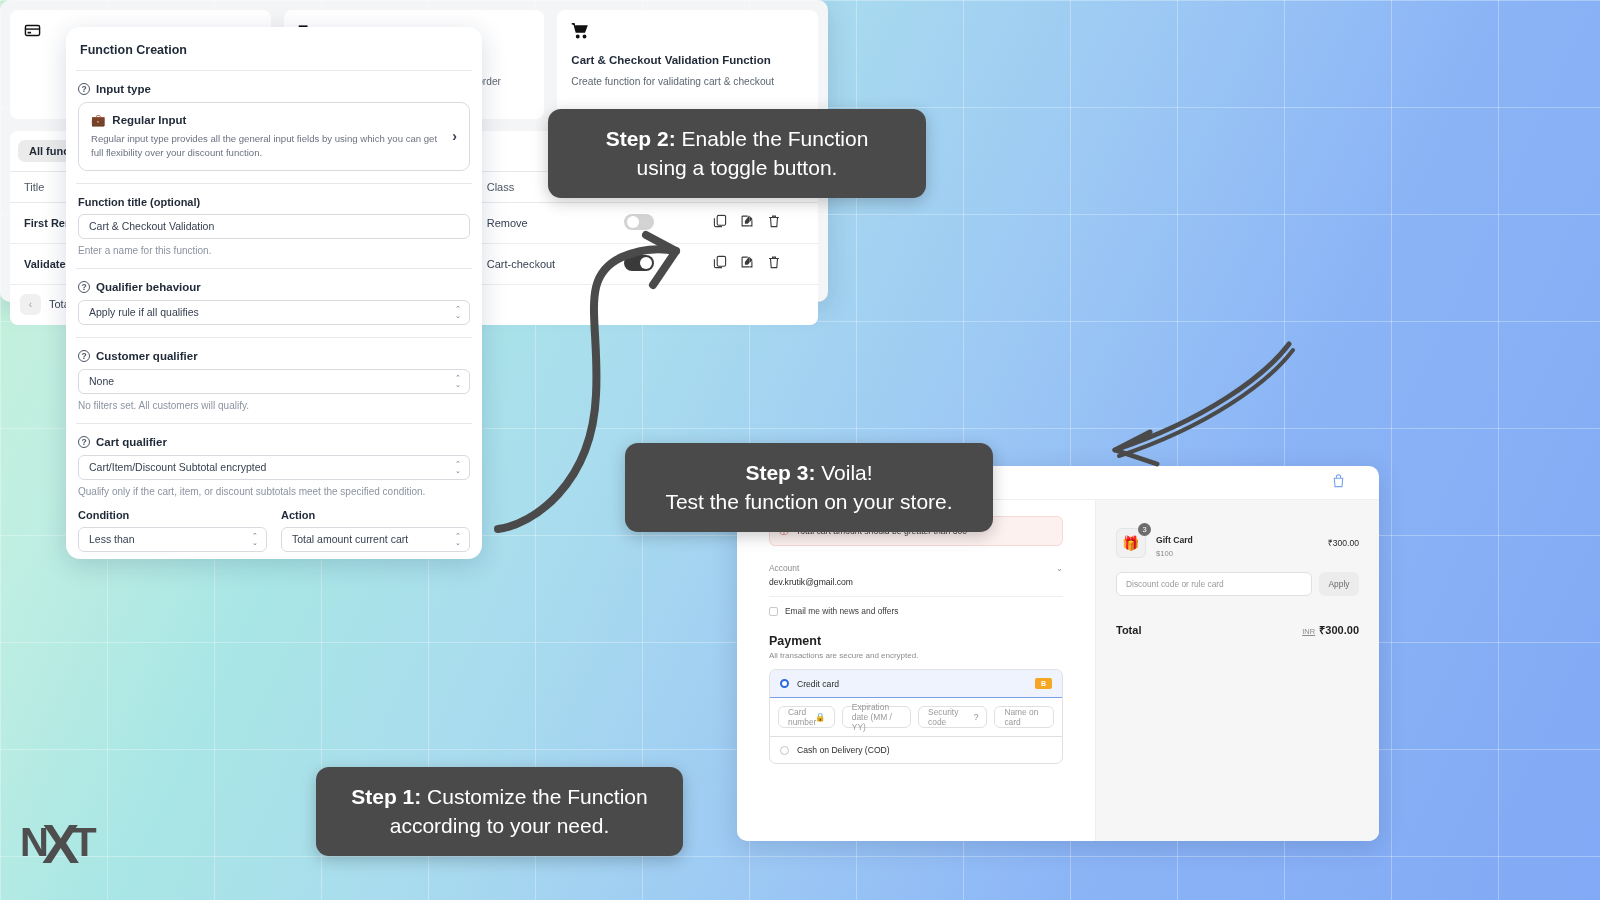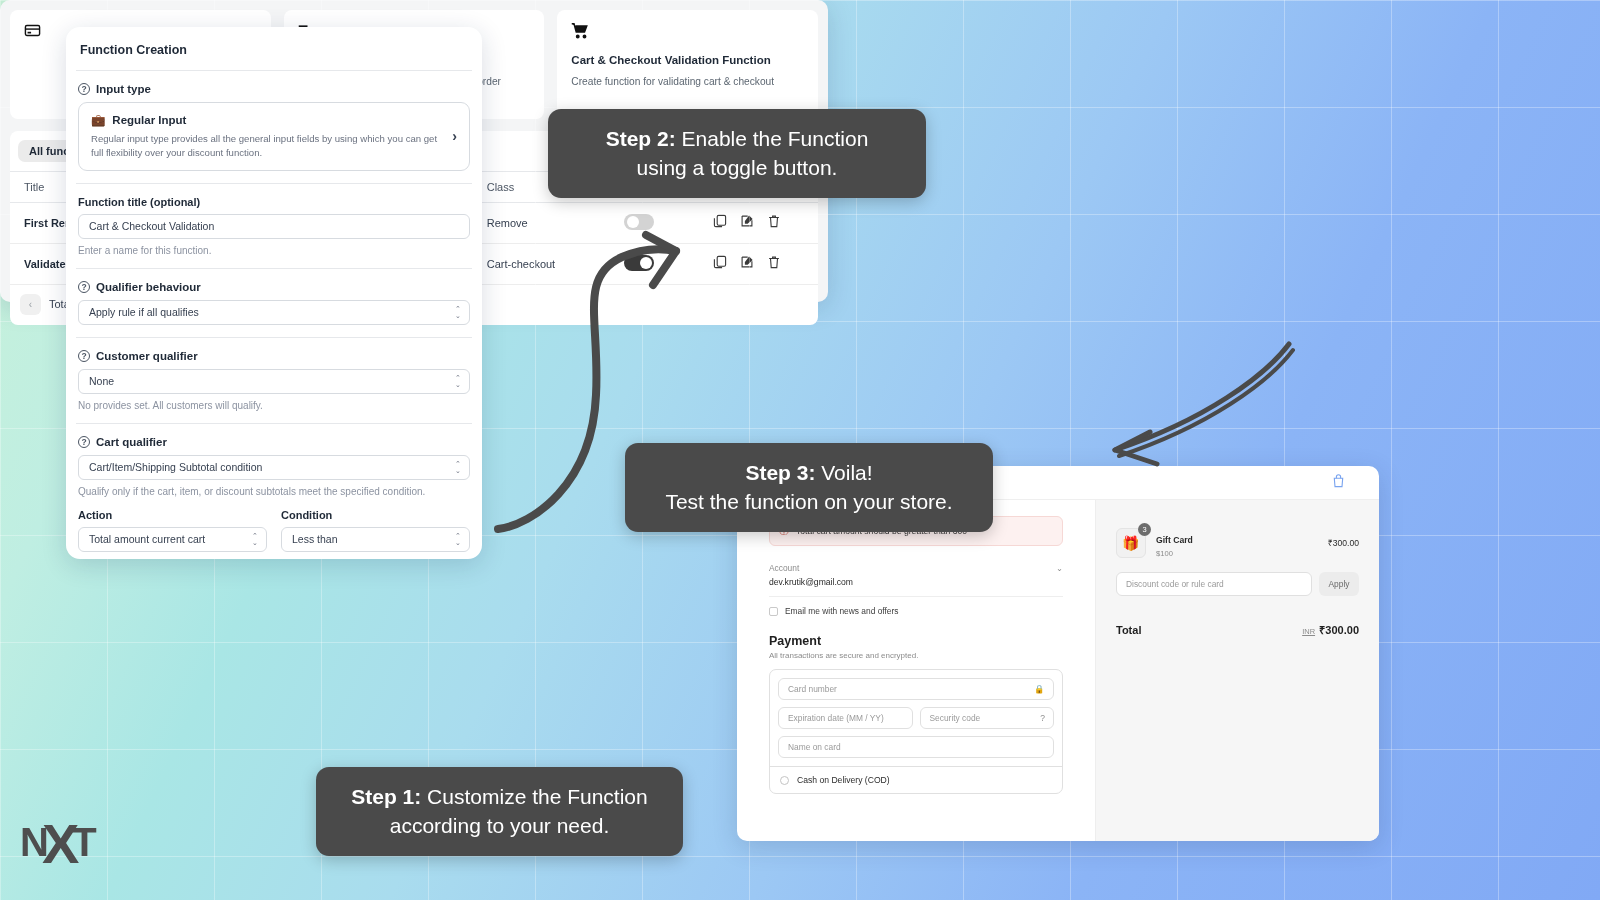--- a/index.html
+++ b/index.html
@@ -103,21 +103,21 @@
   .chkbox { width: 9px; height: 9px; border: 1px solid #c9c9c9; border-radius: 2px; background: #fff; }
   .chk-lbl { font-size: 8.4px; color: #3c3c3c; }
   .pay-h { font-size: 12.5px; font-weight: bold; color: #1f1f1f; margin-top: 18px; }
   .pay-sub { font-size: 8px; color: #8c8c8c; margin-top: 3px; }
   .pay-box { border: 1px solid #e0e0e0; border-radius: 7px; margin-top: 9px; overflow: hidden; }
   .pay-opt { display: flex; align-items: center; gap: 8px; padding: 8px 10px; background: #eef3fd; border: 1px solid #7a9ee8; border-radius: 6px 6px 0 0; margin: -1px -1px 0 -1px; }
   .radio { width: 9px; height: 9px; border-radius: 50%; border: 2.5px solid #2e6ae6; background: #fff; flex: none; }
   .radio.empty { border: 1px solid #c4c4c4; }
   .pay-opt-lbl { font-size: 8.6px; color: #2b2b2b; flex: 1; }
   .visa { background: #f5a623; color: #fff; font-size: 7px; font-weight: bold; border-radius: 2px; padding: 2px 6px; }
-  .pay-fields { padding: 8px; display: flex; flex-direction: column; gap: 7px; }
+  .pay-fields { padding: 8px; display: flex; flex-direction: row; gap: 7px; }
   .cc-in { border: 1px solid #e0e0e0; border-radius: 6px; height: 22px; display: flex; align-items: center; padding: 0 9px; font-size: 8.4px; color: #9a9a9a; position: relative; background: #fff; }
   .cc-in .r-ico { position: absolute; right: 8px; color: #8c8c8c; font-size: 8.5px; }
   .cc-row { display: flex; gap: 7px; } .cc-row .cc-in { flex: 1; }
   .pay-opt2 { display: flex; align-items: center; gap: 8px; padding: 8px 10px; border-top: 1px solid #e0e0e0; }
 
   .item-row { display: flex; align-items: center; gap: 10px; margin-top: 12px; }
   .thumb { width: 30px; height: 30px; border-radius: 6px; background: #f1f1f1; border: 1px solid #e4e4e4; position: relative; display: flex; align-items: center; justify-content: center; font-size: 14px; }
   .qty { position: absolute; top: -6px; right: -6px; width: 13px; height: 13px; border-radius: 50%; background: #6d6d6d; color: #fff; font-size: 7.5px; display: flex; align-items: center; justify-content: center; }
   .item-name { font-size: 8.6px; font-weight: bold; color: #2b2b2b; }
   .item-var { font-size: 7.6px; color: #8c8c8c; margin-top: 2px; }
@@ -192,40 +192,40 @@
     <div class="field select">Apply rule if all qualifies</div>
   </div>
   <div class="sep"></div>
 
   <div class="sect">
     <div class="lbl-row">
       <span class="qmark">?</span>
       <span class="lbl">Customer qualifier</span>
     </div>
     <div class="field select">None</div>
-    <div class="helper">No provides set. All customers will qualify.</div>
+    <div class="helper">No filters set. All customers will qualify.</div>
   </div>
   <div class="sep"></div>
 
   <div class="sect">
     <div class="lbl-row">
       <span class="qmark">?</span>
       <span class="lbl">Cart qualifier</span>
     </div>
-    <div class="field select">Cart/Item/Shipping Subtotal condition</div>
+    <div class="field select">Cart/Item/Discount Subtotal encrypted</div>
     <div class="helper">Qualify only if the cart, item, or discount subtotals meet the specified condition.</div>
 
     <div class="two-col" style="margin-top:12px;">
+      <div>
+        <span class="lbl-plain">Condition</span>
+        <div class="field select">Less than</div>
+      </div>
       <div>
         <span class="lbl-plain">Action</span>
         <div class="field select">Total amount current cart</div>
-      </div>
-      <div>
-        <span class="lbl-plain">Condition</span>
-        <div class="field select">Less than</div>
       </div>
     </div>
 
   </div>
 
 </div>
 
 <div id="fn-panel">
   <div class="fn-cards">
     <div class="fn-card">
@@ -369,20 +369,25 @@
         <span class="acct-lbl">⌄</span>
       </div>
       <div class="acct-mail">dev.krutik@gmail.com</div>
       <div class="chk-row">
         <span class="chkbox"></span>
         <span class="chk-lbl">Email me with news and offers</span>
       </div>
       <div class="pay-h">Payment</div>
       <div class="pay-sub">All transactions are secure and encrypted.</div>
       <div class="pay-box">
+        <div class="pay-opt">
+          <span class="radio"></span>
+          <span class="pay-opt-lbl">Credit card</span>
+          <span class="visa">B</span>
+        </div>
         <div class="pay-fields">
           <div class="cc-in">
             <span>Card number</span>
             <span class="r-ico">🔒</span>
           </div>
           <div class="cc-row">
             <div class="cc-in">
               <span>Expiration date (MM / YY)</span>
             </div>
             <div class="cc-in">

